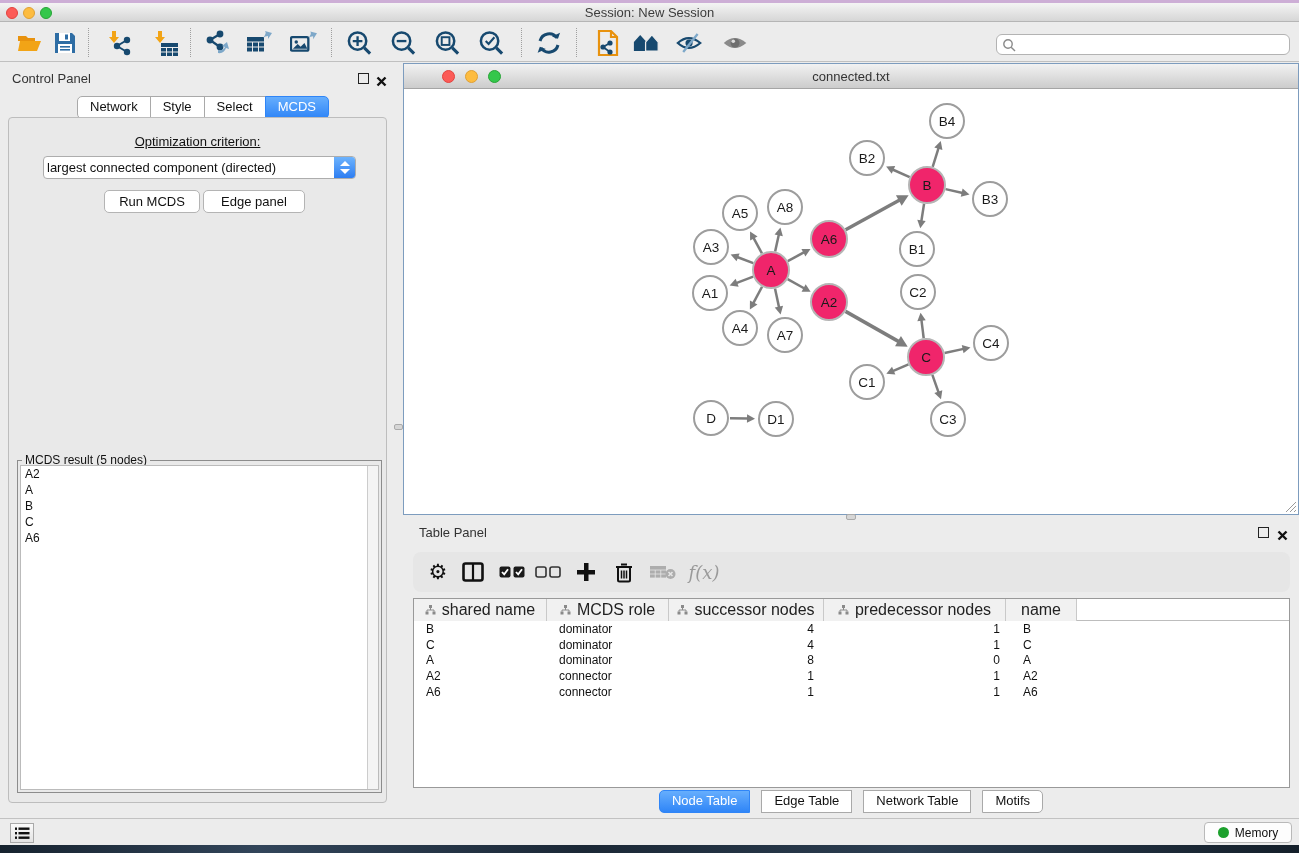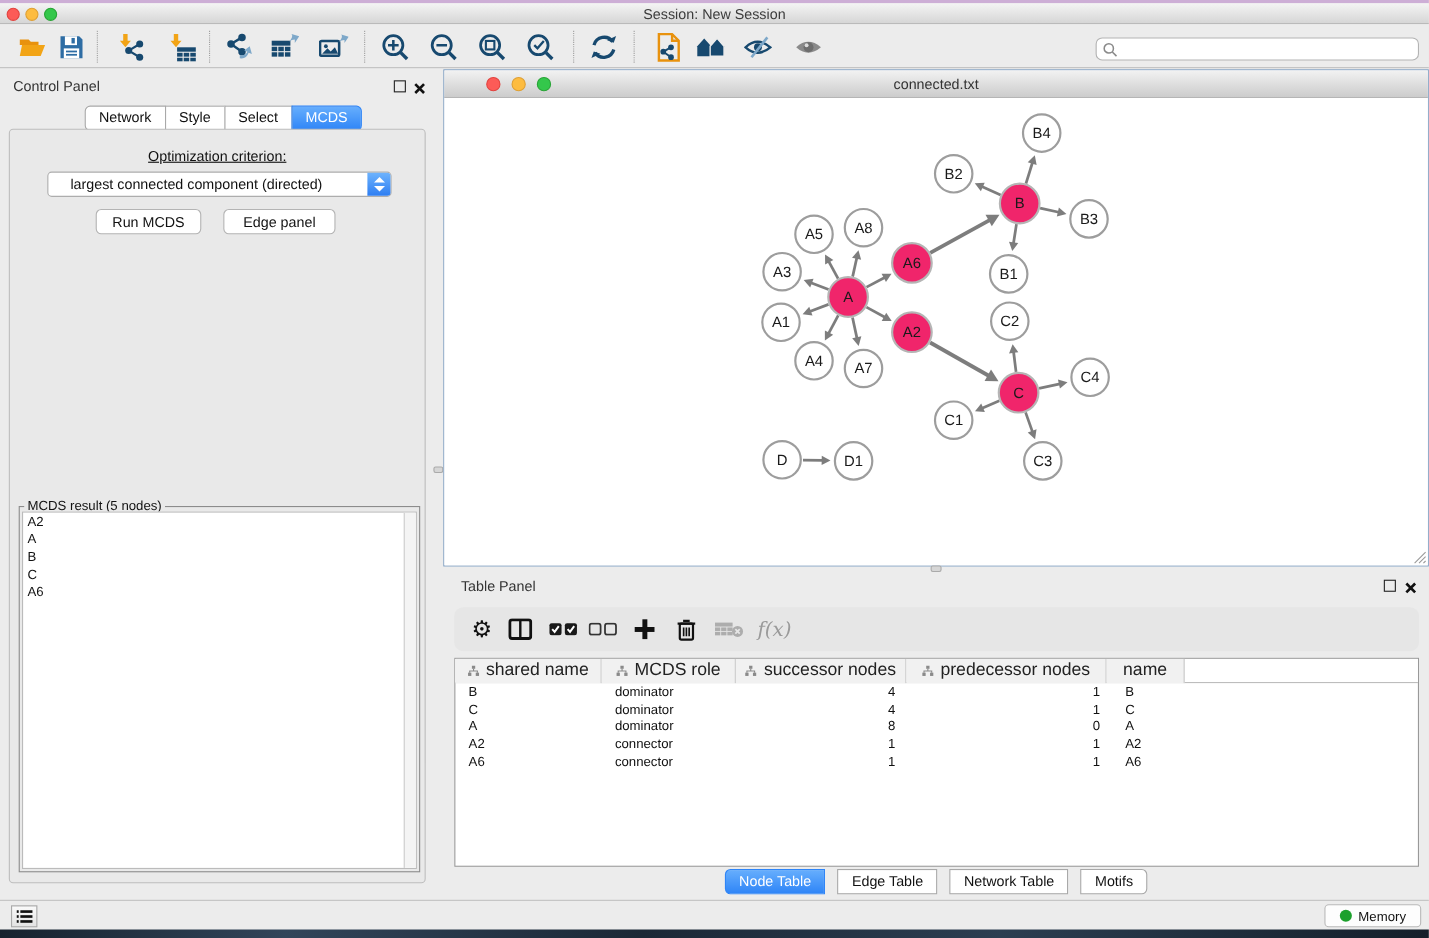--- a/index.html
+++ b/index.html
@@ -33,30 +33,30 @@
     font-size:13px; color:#111; line-height:16px; white-space:nowrap; }
   .seg-tab:first-child { margin-left:0; border-radius:5px 0 0 5px; }
   .seg-tab:last-child { border-radius:0 5px 5px 0; }
   .seg-tab.selected { background:linear-gradient(#66aefd,#2f85f7); border-color:#2f85f7; color:#fff; }
   .cp-tabs { left:77px; top:96px; }
   .cp-pane { left:8px; top:117px; width:379px; height:686px; background:#e9e9e9;
     border:1px solid #bdbdbd; border-radius:4px; }
   .opt-label { left:8px; top:134px; width:379px; text-align:center; font-size:13px; color:#111;text-decoration:underline; }
   .dropdown { left:43px; top:156px; width:313px; height:23px; background:#fff;
     border:1px solid #adadad; border-radius:4px; font-size:13px; color:#111;
-    display:flex; align-items:center; padding-left:20px; }
+    display:flex; align-items:center; padding-left:3px; }
   .dropdown .spin { position:absolute; right:0px; top:0px; width:21px; height:21px;
     background:linear-gradient(#6db3fd,#2e7ef2); border-radius:0 3px 3px 0; }
   .spin .up, .spin .dn { position:absolute; left:5.5px; width:0; height:0;
     border-left:5px solid transparent; border-right:5px solid transparent; }
   .spin .up { top:4px; border-bottom:5px solid #fff; }
   .spin .dn { bottom:4px; border-top:5px solid #fff; }
   .push-btn { height:23px; background:#fff; border:1px solid #b4b4b4; border-radius:5px;
     font-size:13px; color:#111; display:flex; align-items:center; justify-content:center; }
-  .run-btn { left:87px; top:190px; width:96px; }
+  .run-btn { left:104px; top:190px; width:96px; }
   .closep-btn { left:203px; top:190px; width:102px; }
   .mcds-group { left:17px; top:460px; width:365px; height:333px; border:1px solid #8c8c8c; }
   .mcds-legend { position:absolute; left:4px; top:-8px; background:#e9e9e9; padding:0 3px;
     font-size:12px; color:#111; white-space:nowrap; }
   .mcds-list { position:absolute; left:2px; top:4px; right:2px; bottom:2px; background:#fff;
     border:1px solid #bbb; overflow:hidden; }
   .mcds-item { font-size:12px; color:#111; line-height:16px; padding-left:4px; }
   .mcds-scroll { position:absolute; right:0; top:0; bottom:0; width:11px; background:#f4f4f4;
     border-left:1px solid #ccc; }
   .splitter-h { width:9px; height:6px; background:#d6d6d6; border:1px solid #aaa; border-radius:2px; }

